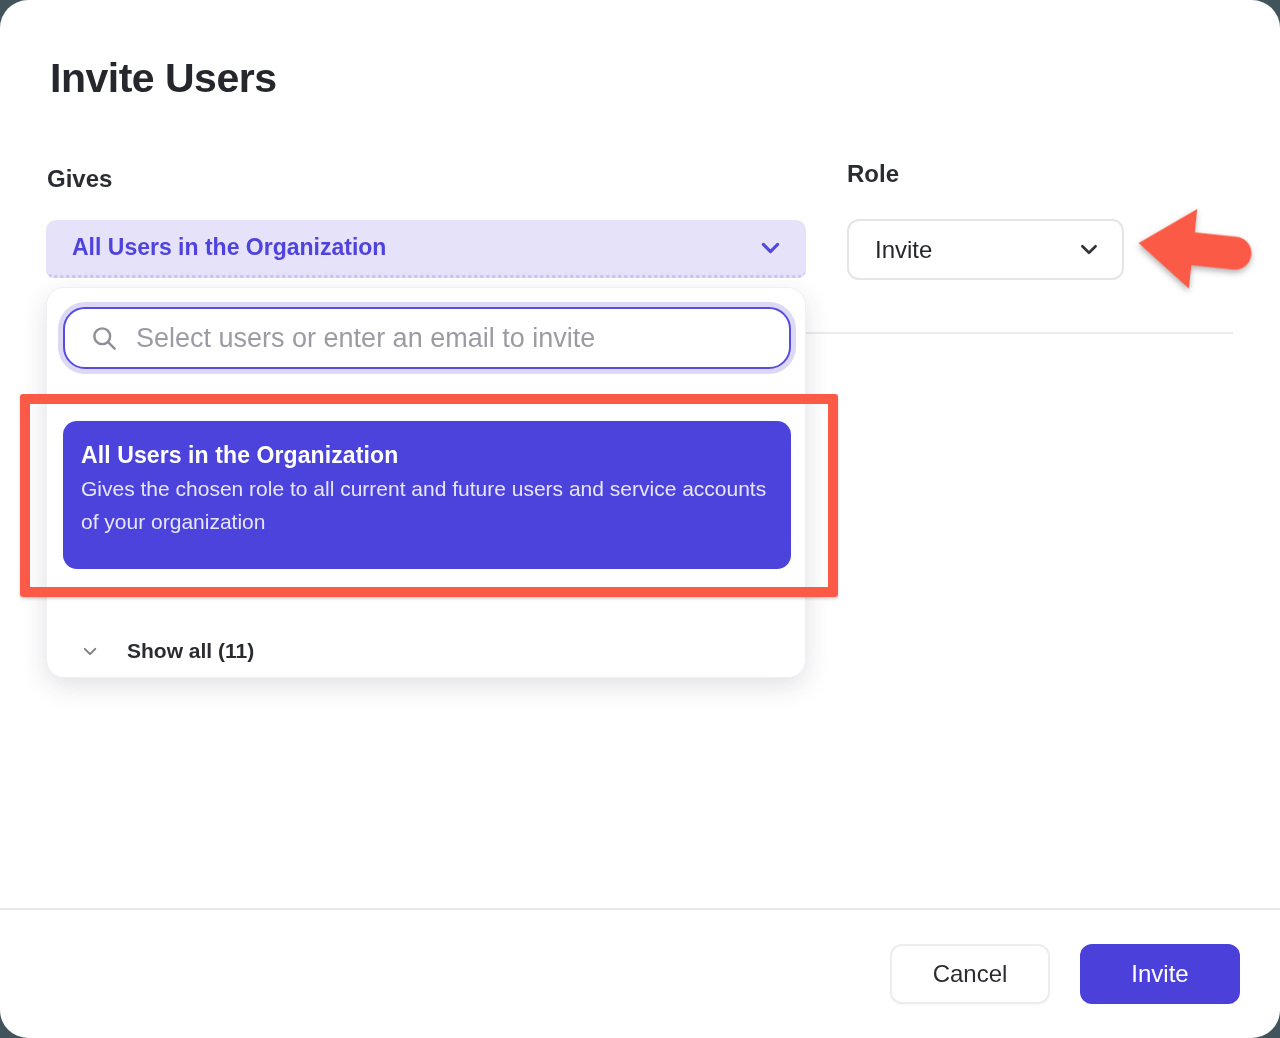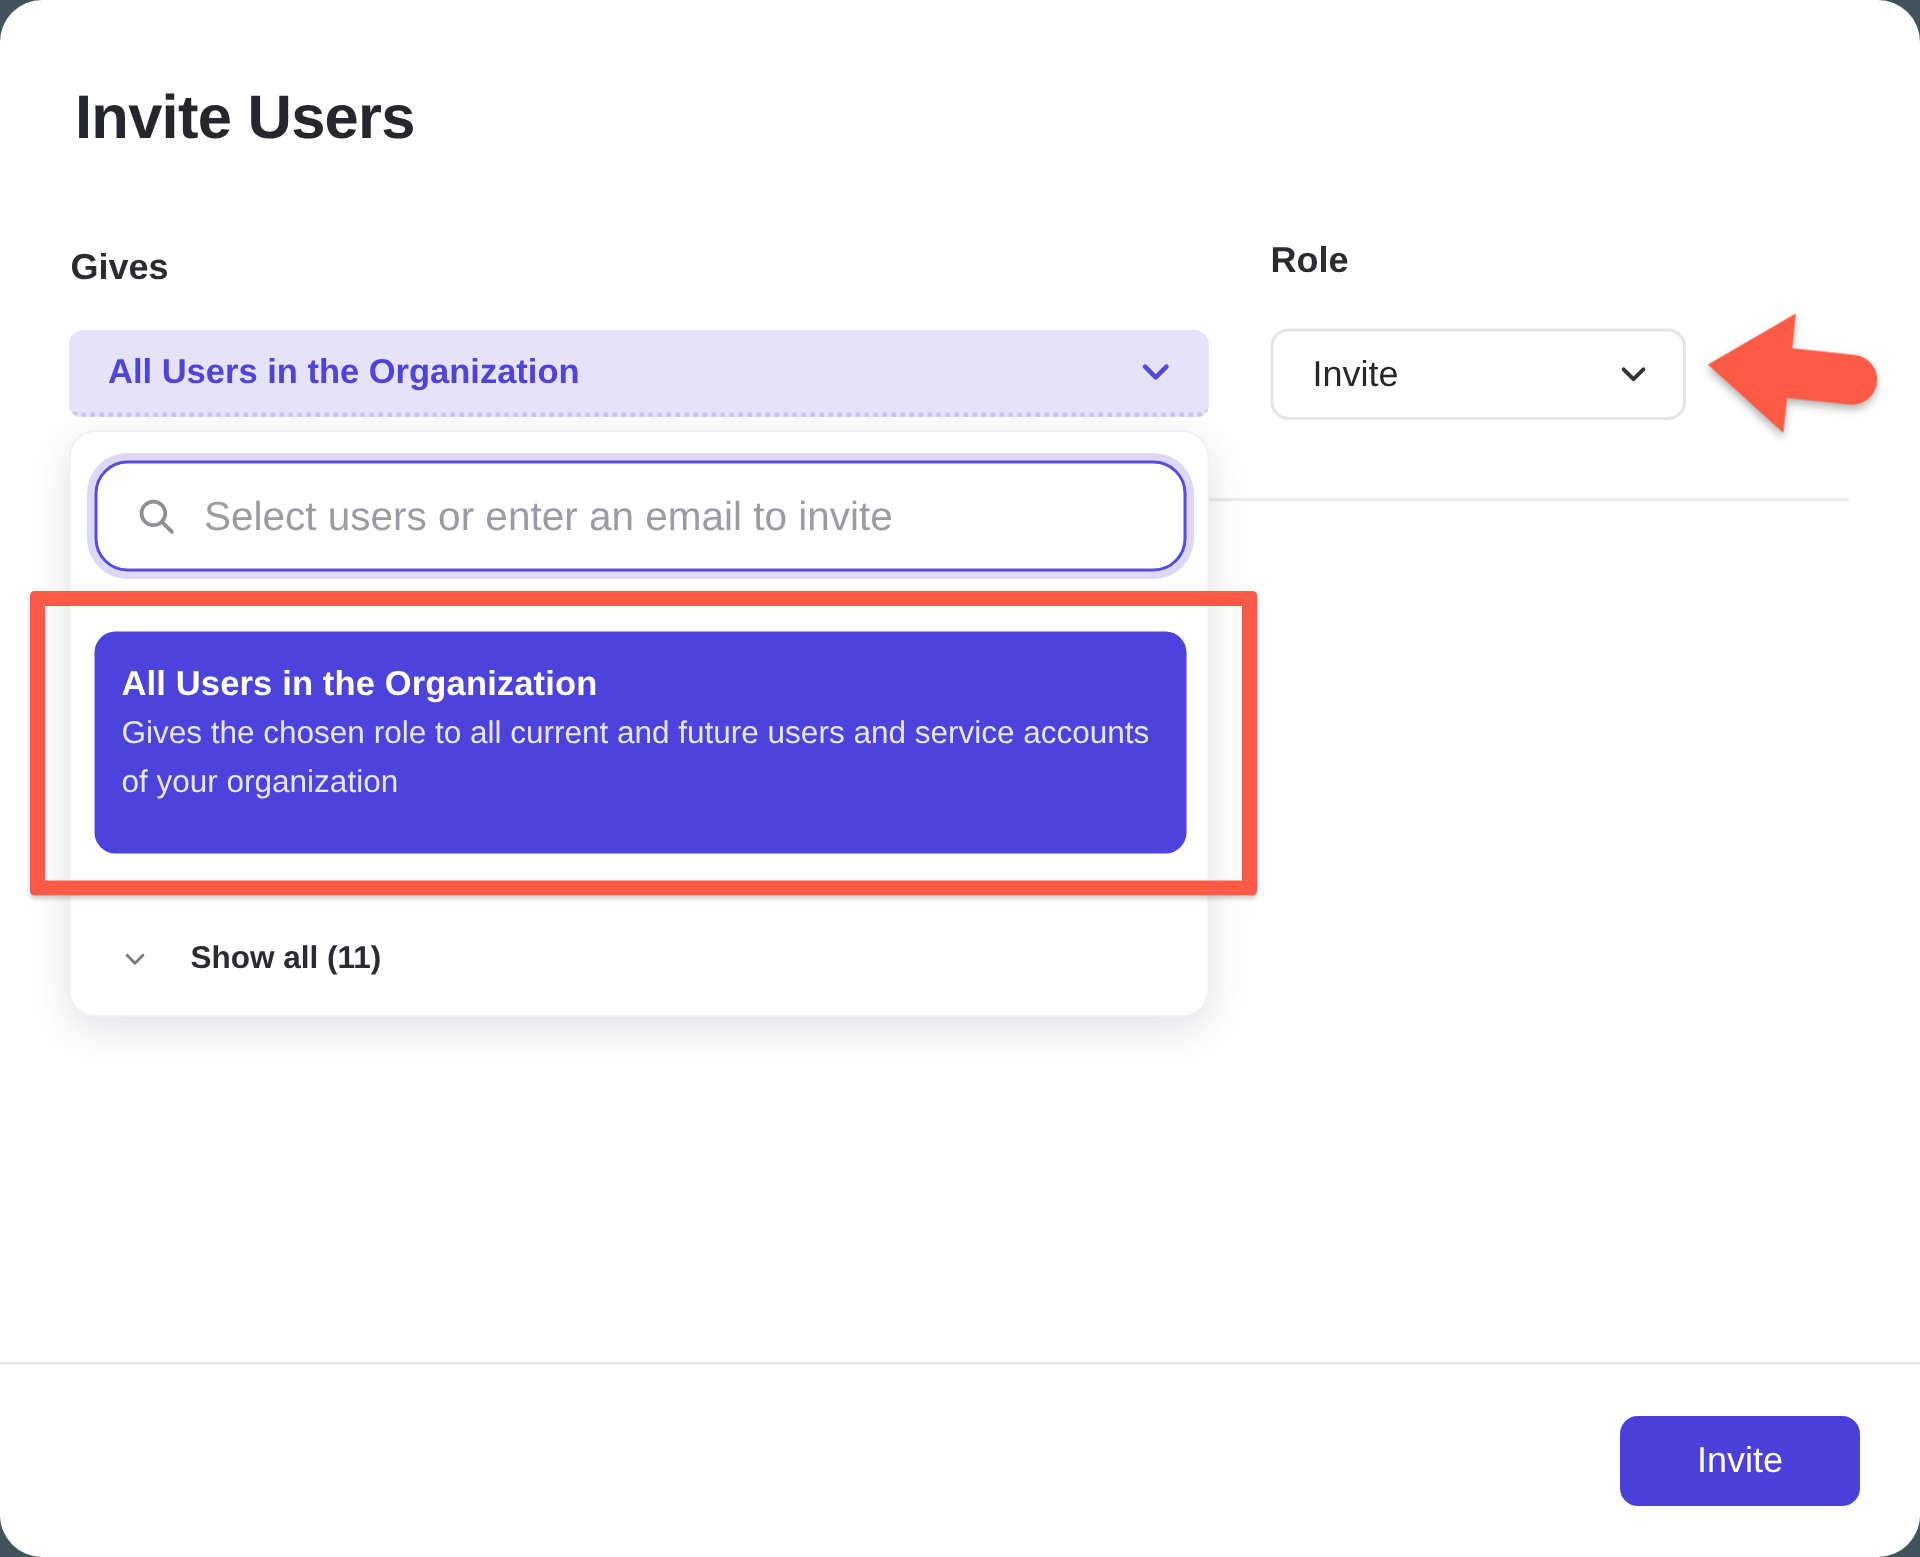--- a/index.html
+++ b/index.html
@@ -60,21 +60,21 @@
   }
 
   
   .dropdown-panel{
     position:absolute;left:46px;top:287px;width:760px;height:391px;
     background:#ffffff;border:1px solid #f0f0f2;border-radius:18px;
     box-shadow:0 8px 26px rgba(40,40,70,0.14);
     box-sizing:border-box;z-index:5;
   }
   .search-box{
-    position:absolute;left:16px;top:19px;width:728px;height:74px;
+    position:absolute;left:16px;top:19px;width:728px;height:62px;
     background:#ffffff;border:2.5px solid #574ce2;border-radius:22px;
     box-shadow:0 0 0 5px #dcd8f5;
     display:flex;align-items:center;box-sizing:border-box;
     padding:0 20px 0 26px;
   }
   .search-box .icon{margin-right:18px;color:#8f8f96;line-height:0;}
   .search-box input{
     border:none;outline:none;flex:1;background:transparent;
     font-family:"Liberation Sans", sans-serif;
     font-size:27px;color:#3a3a40;padding:0;
@@ -88,21 +88,21 @@
   }
   .option-card .opt-title{
     font-size:23px;font-weight:700;color:#ffffff;letter-spacing:0.1px;
   }
   .option-card .opt-desc{
     margin-top:3px;font-size:21px;font-weight:400;color:#e7e5fa;
     line-height:33px;max-width:690px;
   }
 
   .show-all{
-    position:absolute;left:36px;top:330px;height:42px;
+    position:absolute;left:36px;top:342px;height:42px;
     display:flex;align-items:center;cursor:pointer;
   }
   .show-all .chev{margin-right:30px;}
   .show-all .txt{font-size:21px;font-weight:700;color:#2b2c31;}
 
   
   .annot-rect{
     position:absolute;left:20px;top:394px;width:818px;height:203px;
     border:10px solid #fb5a47;border-radius:3px;box-sizing:border-box;
     z-index:7;pointer-events:none;
@@ -183,20 +183,21 @@
             <path d="M2 2 L8 8 L14 2" fill="none" stroke="currentColor" stroke-width="2.2" stroke-linecap="round" stroke-linejoin="round"></path>
           </svg>
       </span>
       <span class="txt">Show all (11)</span>
     </div>
 
   </div>
 
   <div class="footer-divider"></div>
 
+  <button class="btn btn-cancel">Cancel</button>
   <button class="btn btn-invite">Invite</button>
 
   <div class="annot-rect"></div>
   <div class="annot-arrow">
     <svg width="118" height="86" viewBox="0 0 120 88">
       <path d="M2 44 L58 3 L58 27 L101 27 A17 17 0 0 1 101 61 L58 61 L58 85 Z" fill="currentColor"></path>
     </svg>
   </div>
 
 </div>

